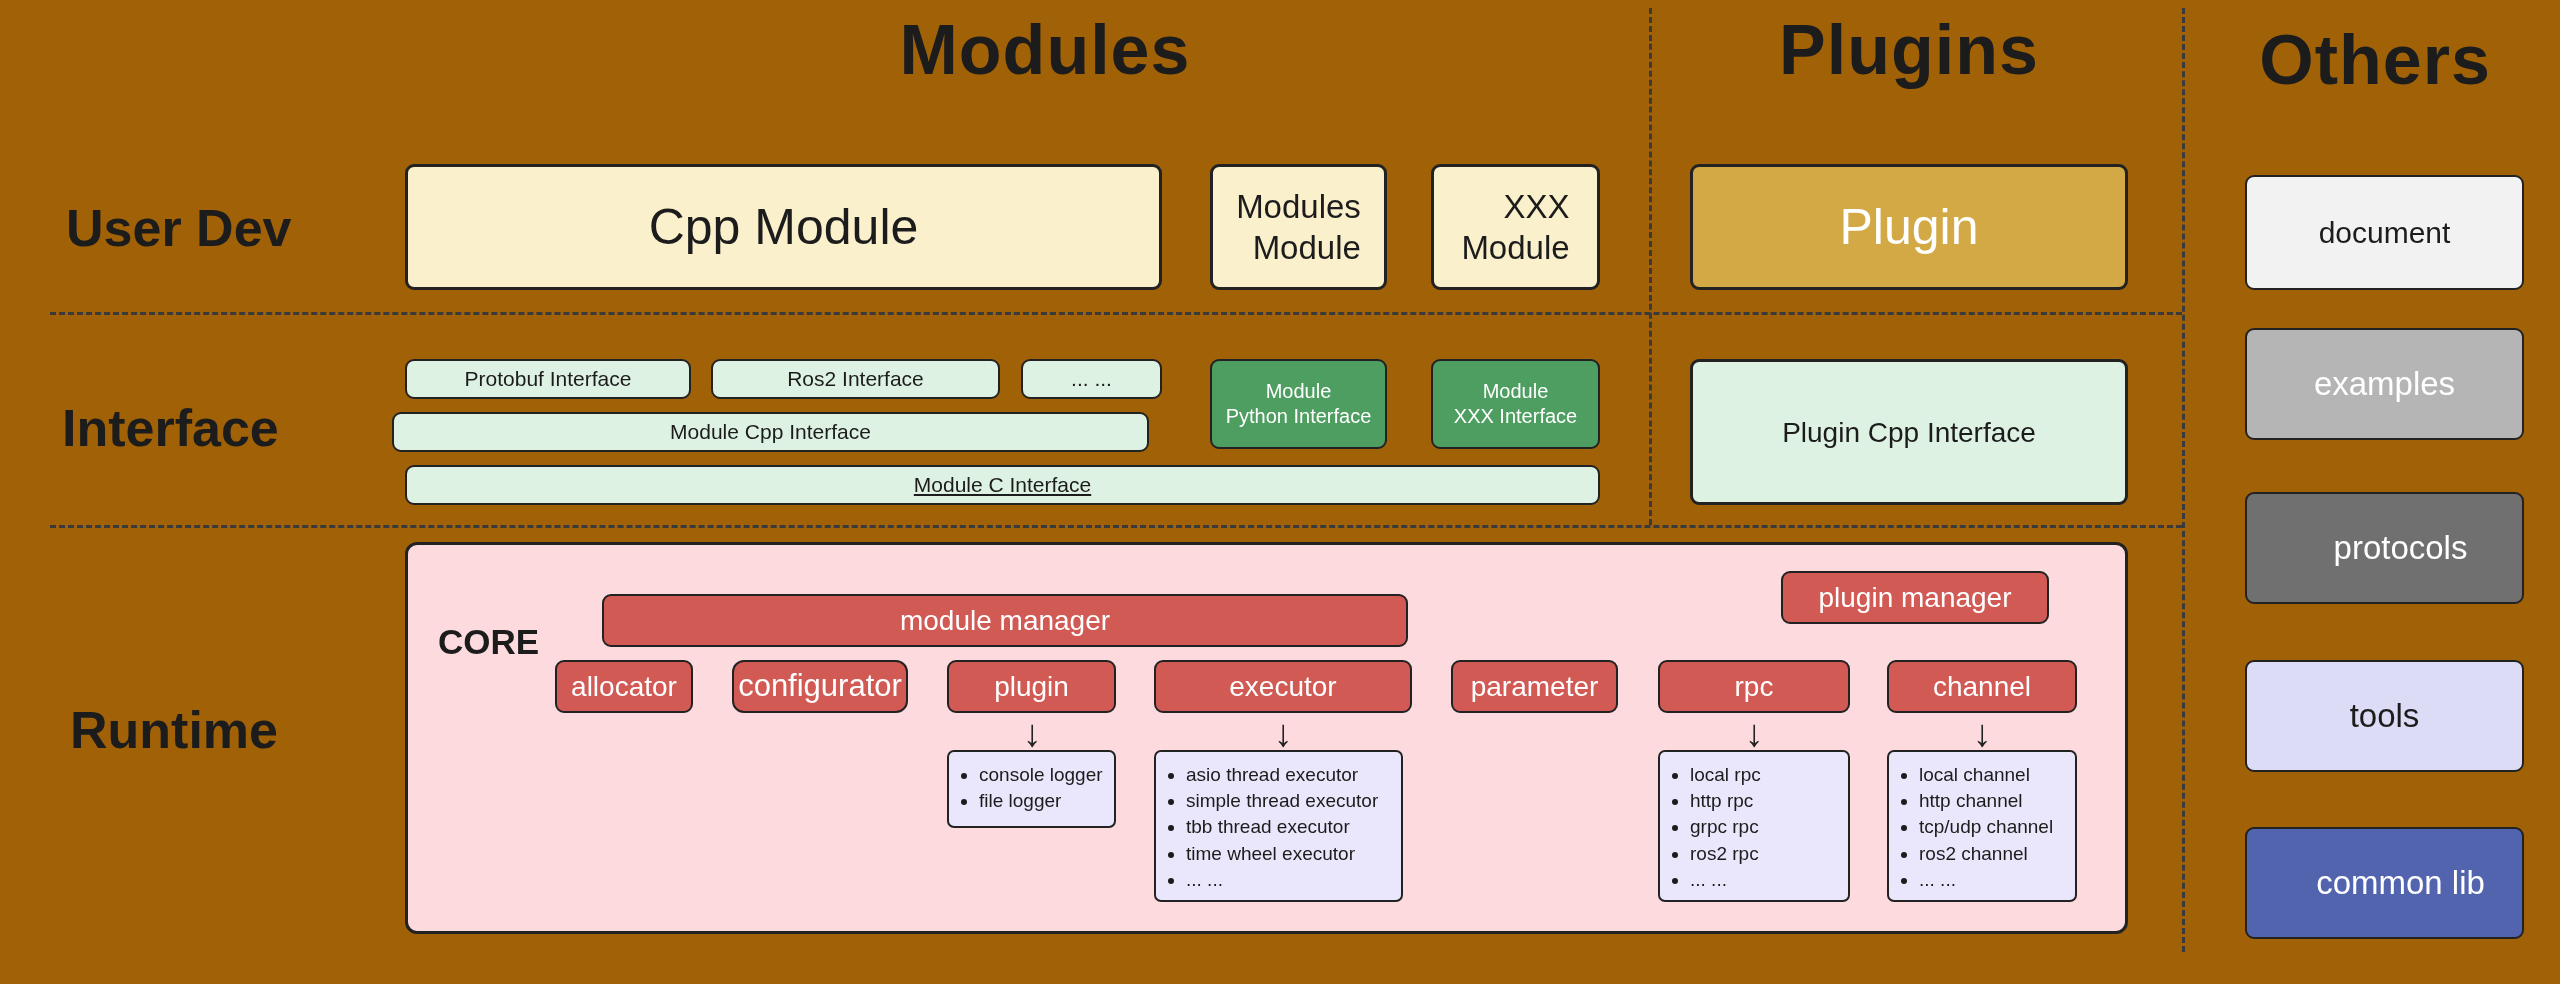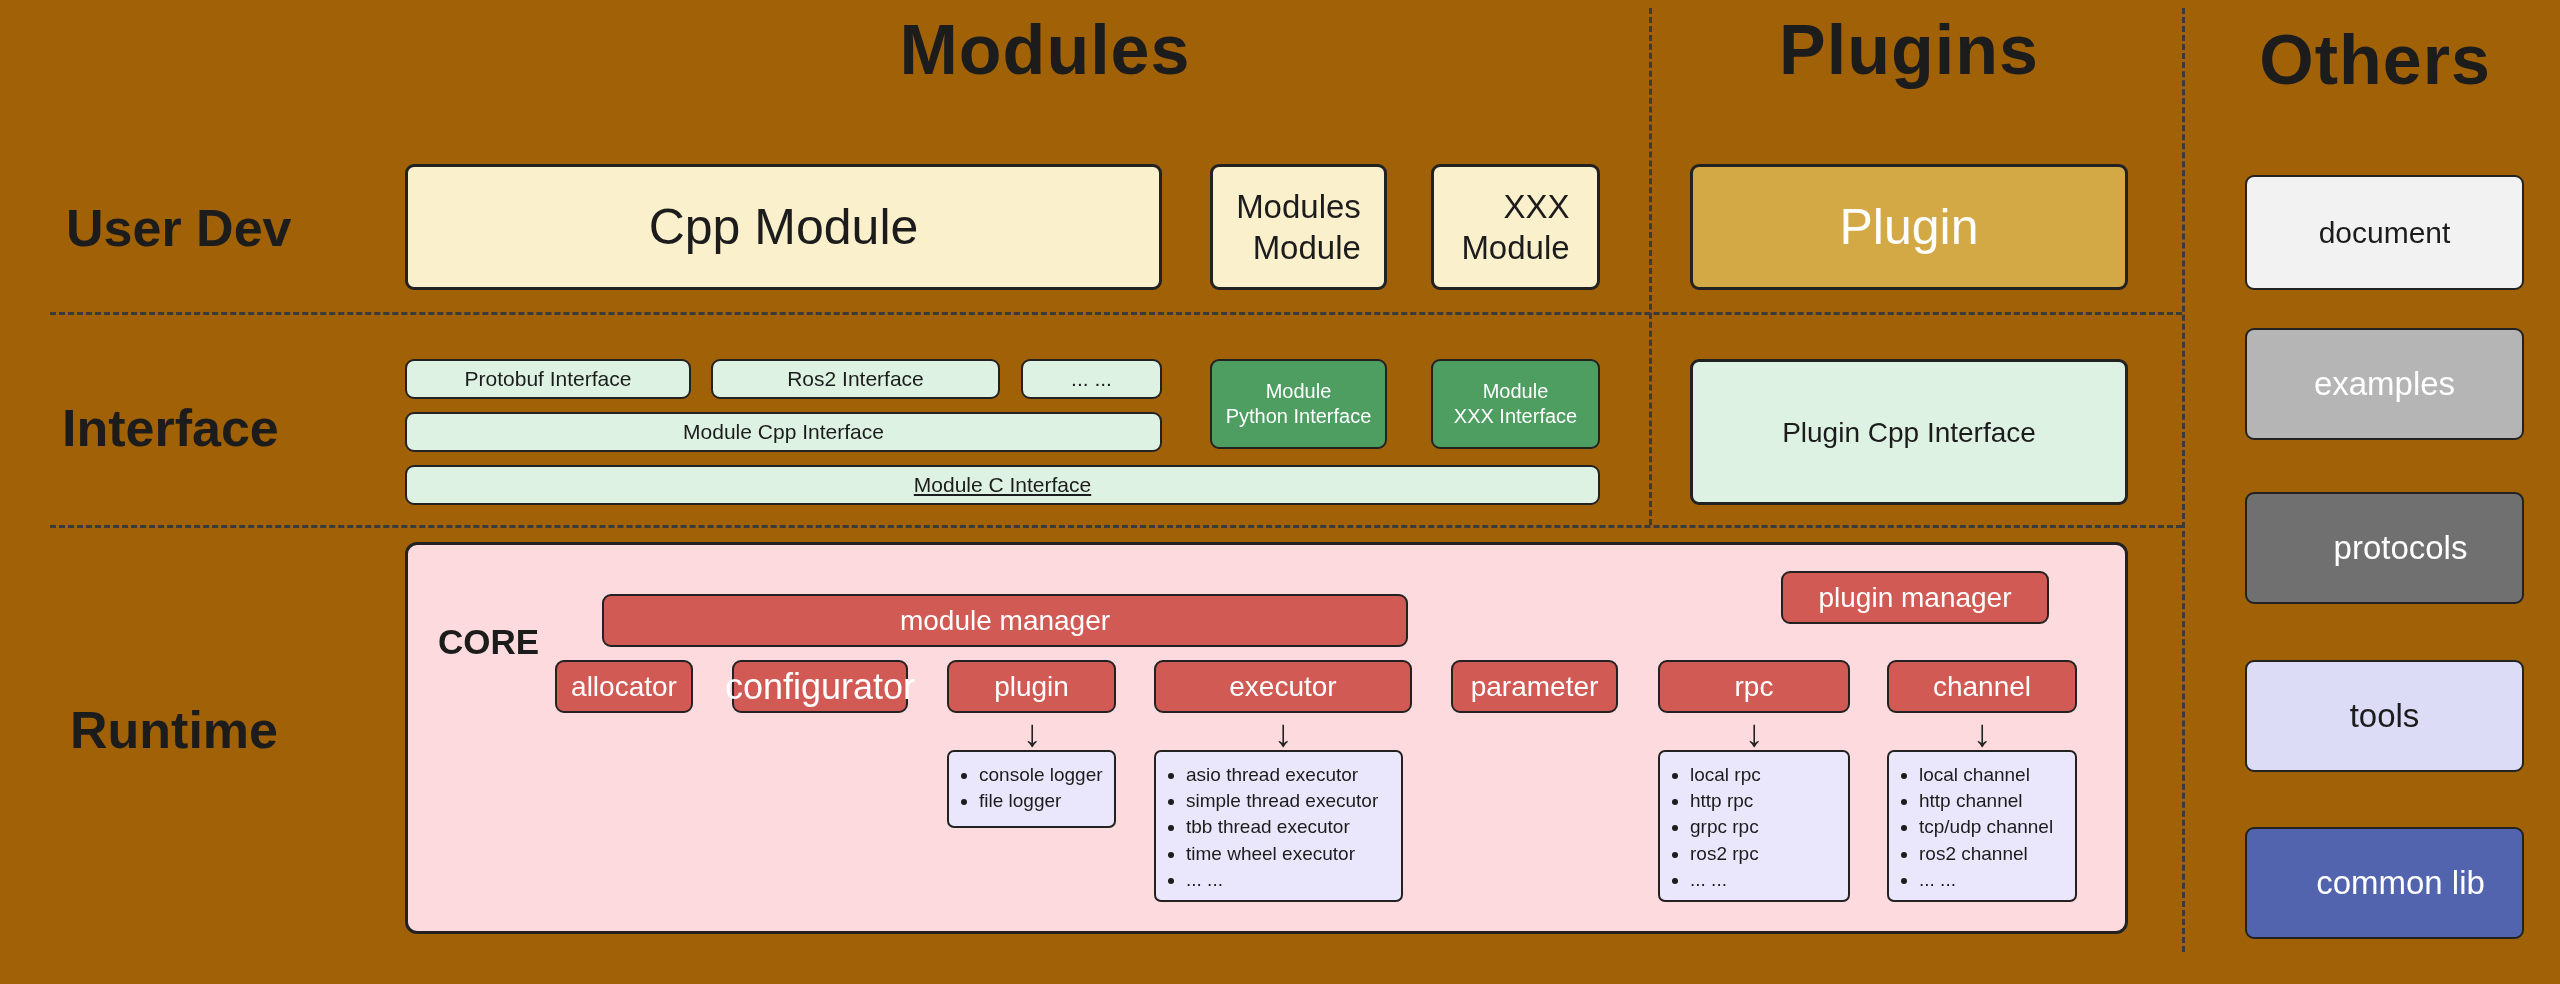--- a/index.html
+++ b/index.html
@@ -59,33 +59,33 @@
 Module</div>
   <div class="box gold" style="left:1690px;top:164px;width:438px;height:126px;font-size:50px;">Plugin</div>
 
   <div class="box lgreen" style="left:405px;top:359px;width:286px;height:40px;font-size:21px;border-width:2px;">Protobuf Interface</div>
   <div class="box lgreen" style="left:711px;top:359px;width:289px;height:40px;font-size:21px;border-width:2px;">Ros2 Interface</div>
   <div class="box lgreen" style="left:1021px;top:359px;width:141px;height:40px;font-size:21px;border-width:2px;">... ...</div>
   <div class="box dgreen" style="left:1210px;top:359px;width:177px;height:90px;font-size:20px;border-width:2px;">Module
 Python Interface</div>
   <div class="box dgreen" style="left:1431px;top:359px;width:169px;height:90px;font-size:20px;border-width:2px;">Module
 XXX Interface</div>
-  <div class="box lgreen" style="left:405px;top:412px;width:757px;height:40px;font-size:21px;border-width:2px;text-align:right;">Module Cpp Interface</div>
+  <div class="box lgreen" style="left:392px;top:412px;width:757px;height:40px;font-size:21px;border-width:2px;text-align:right;">Module Cpp Interface</div>
   <div class="box lgreen" style="left:405px;top:465px;width:1195px;height:40px;font-size:21px;border-width:2px;text-decoration:underline;">Module C Interface</div>
 
   <div class="box lgreen" style="left:1690px;top:359px;width:438px;height:146px;font-size:28px;">Plugin Cpp Interface</div>
 
   <div class="box core" style="left:405px;top:542px;width:1723px;height:392px;"></div>
   <div class="corelabel" style="left:438px;top:622px;">CORE</div>
 
   <div class="box redbar" style="left:602px;top:594px;width:806px;height:53px;font-size:28px;border-width:2px;">module manager</div>
   <div class="box redbar" style="left:1781px;top:571px;width:268px;height:53px;font-size:28px;border-width:2px;">plugin manager</div>
 
   <div class="box redbar" style="left:555px;top:660px;width:138px;height:53px;font-size:28px;border-width:2px;">allocator</div>
-  <div class="box redbar" style="left:732px;top:660px;width:176px;height:53px;font-size:36px;border-width:2px;">configurator</div>
+  <div class="box redbar" style="left:732px;top:660px;width:176px;height:53px;font-size:31px;border-width:2px;border-radius:12px;">configurator</div>
   <div class="box redbar" style="left:947px;top:660px;width:169px;height:53px;font-size:28px;border-width:2px;">plugin</div>
   <div class="box redbar" style="left:1154px;top:660px;width:258px;height:53px;font-size:28px;border-width:2px;">executor</div>
   <div class="box redbar" style="left:1451px;top:660px;width:167px;height:53px;font-size:28px;border-width:2px;">parameter</div>
   <div class="box redbar" style="left:1658px;top:660px;width:192px;height:53px;font-size:28px;border-width:2px;">rpc</div>
   <div class="box redbar" style="left:1887px;top:660px;width:190px;height:53px;font-size:28px;border-width:2px;">channel</div>
 
   <div class="arrow" style="left:1012px;top:714px;">↓</div>
   <div class="arrow" style="left:1263px;top:714px;">↓</div>
   <div class="arrow" style="left:1734px;top:714px;">↓</div>
   <div class="arrow" style="left:1962px;top:714px;">↓</div>

